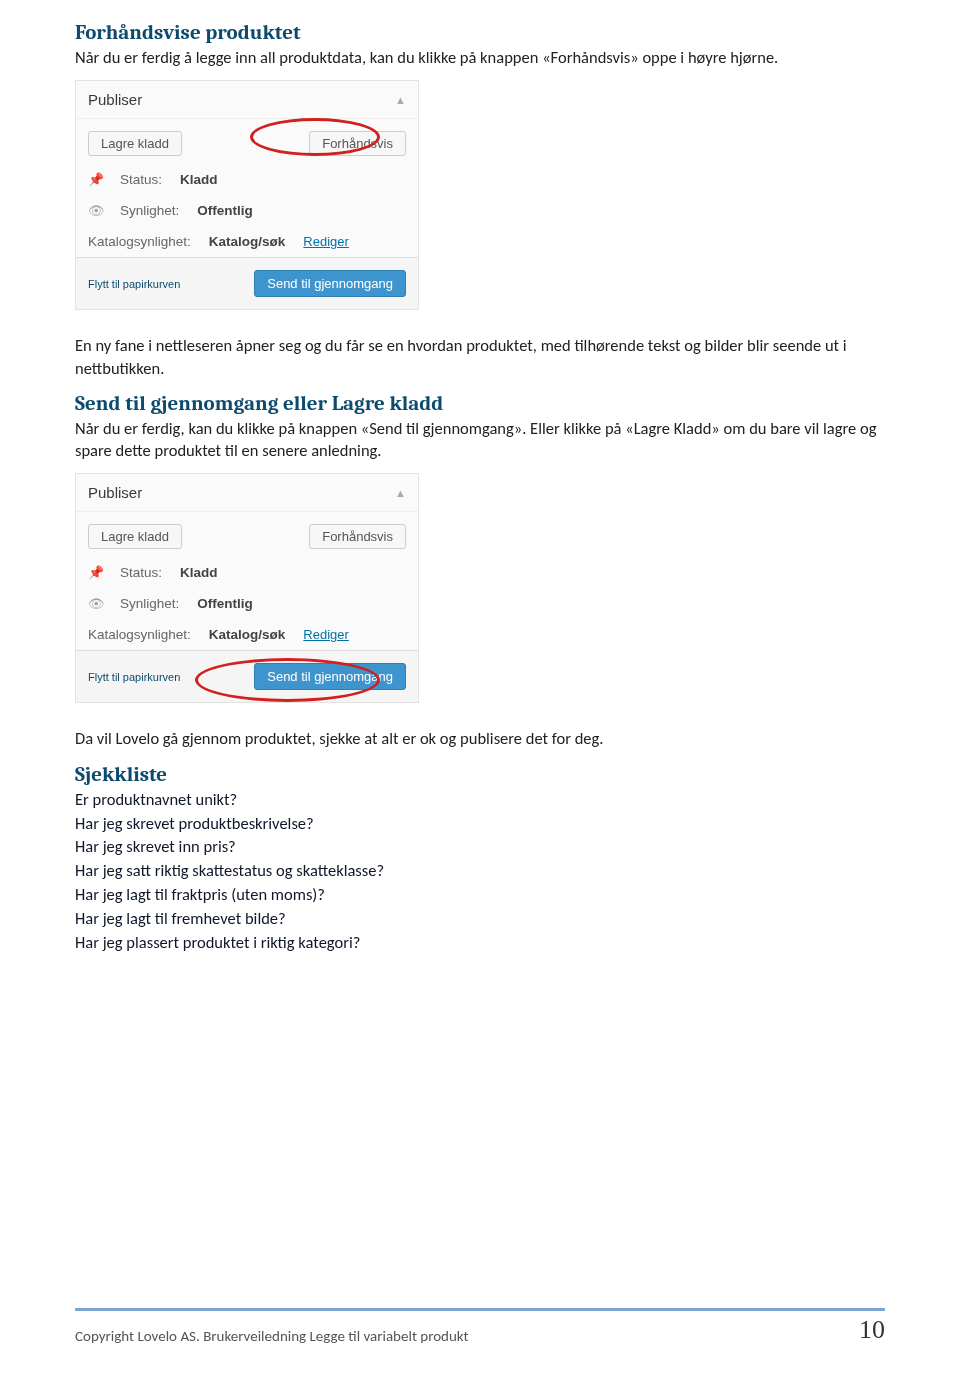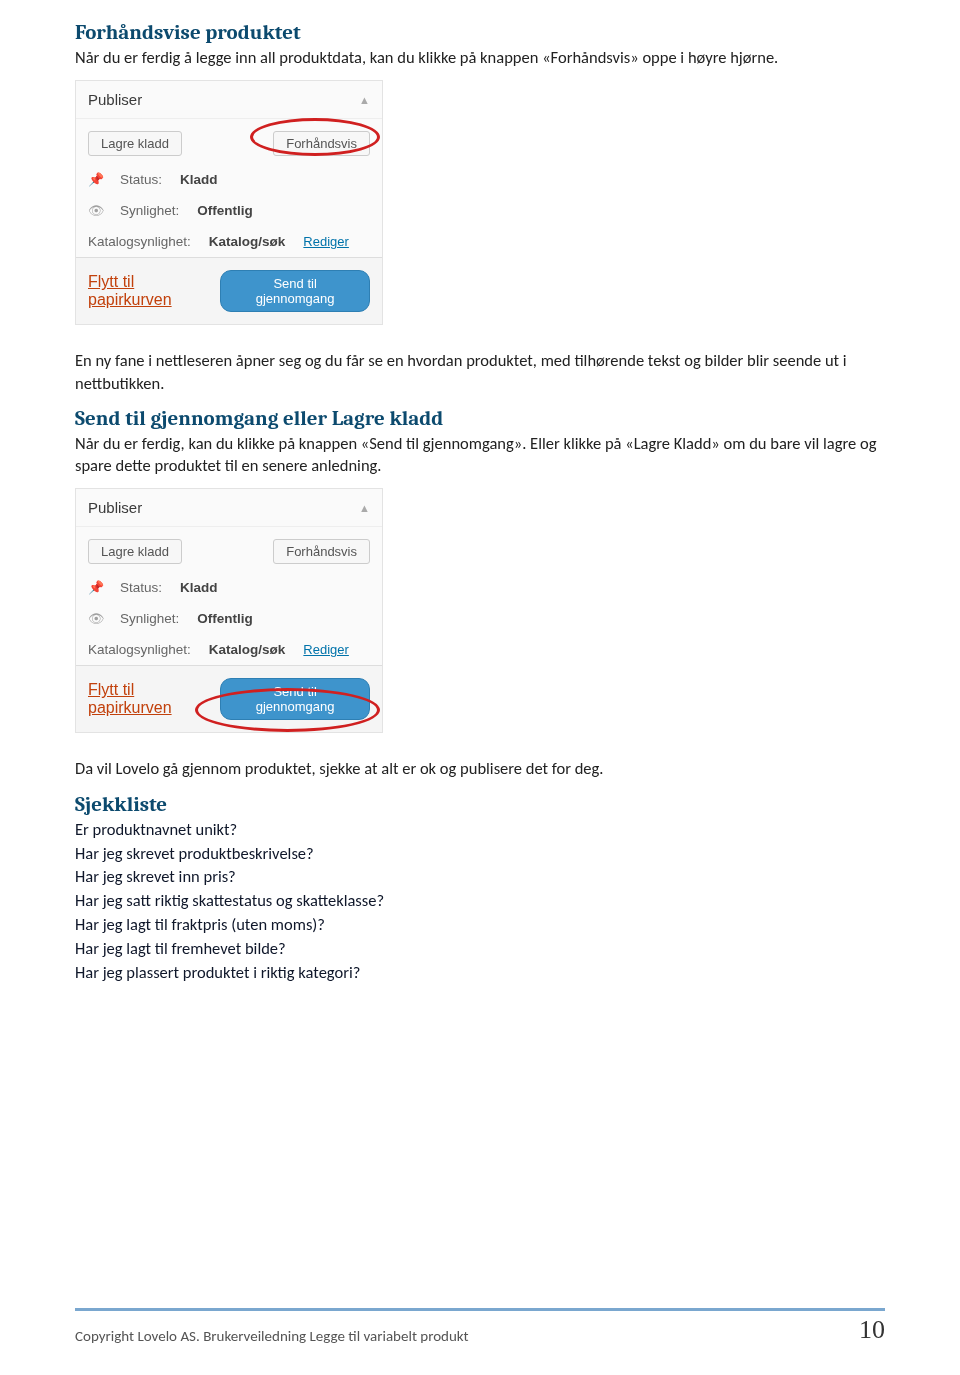--- a/index.html
+++ b/index.html
@@ -19,21 +19,21 @@
     font-weight: 700;
     margin-bottom: 2px;
   }
   .body-text {
     font-size: 16.5px;
     line-height: 1.35;
     color: #222;
     margin-bottom: 12px;
   }
   .panel {
-    width: 308px;
+    width: 344px;
     border: 1px solid #e3e3e3;
     background: #fafafa;
     font-family: -apple-system, "Segoe UI", Arial, sans-serif;
     color: #4a4a4a;
     margin-bottom: 24px;
   }
   .panel-header {
     padding: 10px 12px;
     font-size: 15px;
     color: #3a3a3a;
@@ -81,31 +81,30 @@
   }
   .panel-footer {
     background: #f5f5f5;
     border-top: 1px solid #ddd;
     padding: 12px;
     display: flex;
     justify-content: space-between;
     align-items: center;
   }
   .trash-link {
-    color: #c2410c;
-    font-size: 16px;
-    text-decoration: underline;
+    color: #0c4a6e;
+    font-size: 11px;
   }
   .primary-btn {
     background: #3e94cc;
     border: 1px solid #2e7fb3;
     color: #fff;
     padding: 5px 12px;
     font-size: 13px;
-    border-radius: 11px;
+    border-radius: 3px;
   }
   .circle-red {
     position: absolute;
     border: 3px solid #d02020;
     border-radius: 50%;
   }
   .panel-wrap {
     position: relative;
     width: 308px;
   }

